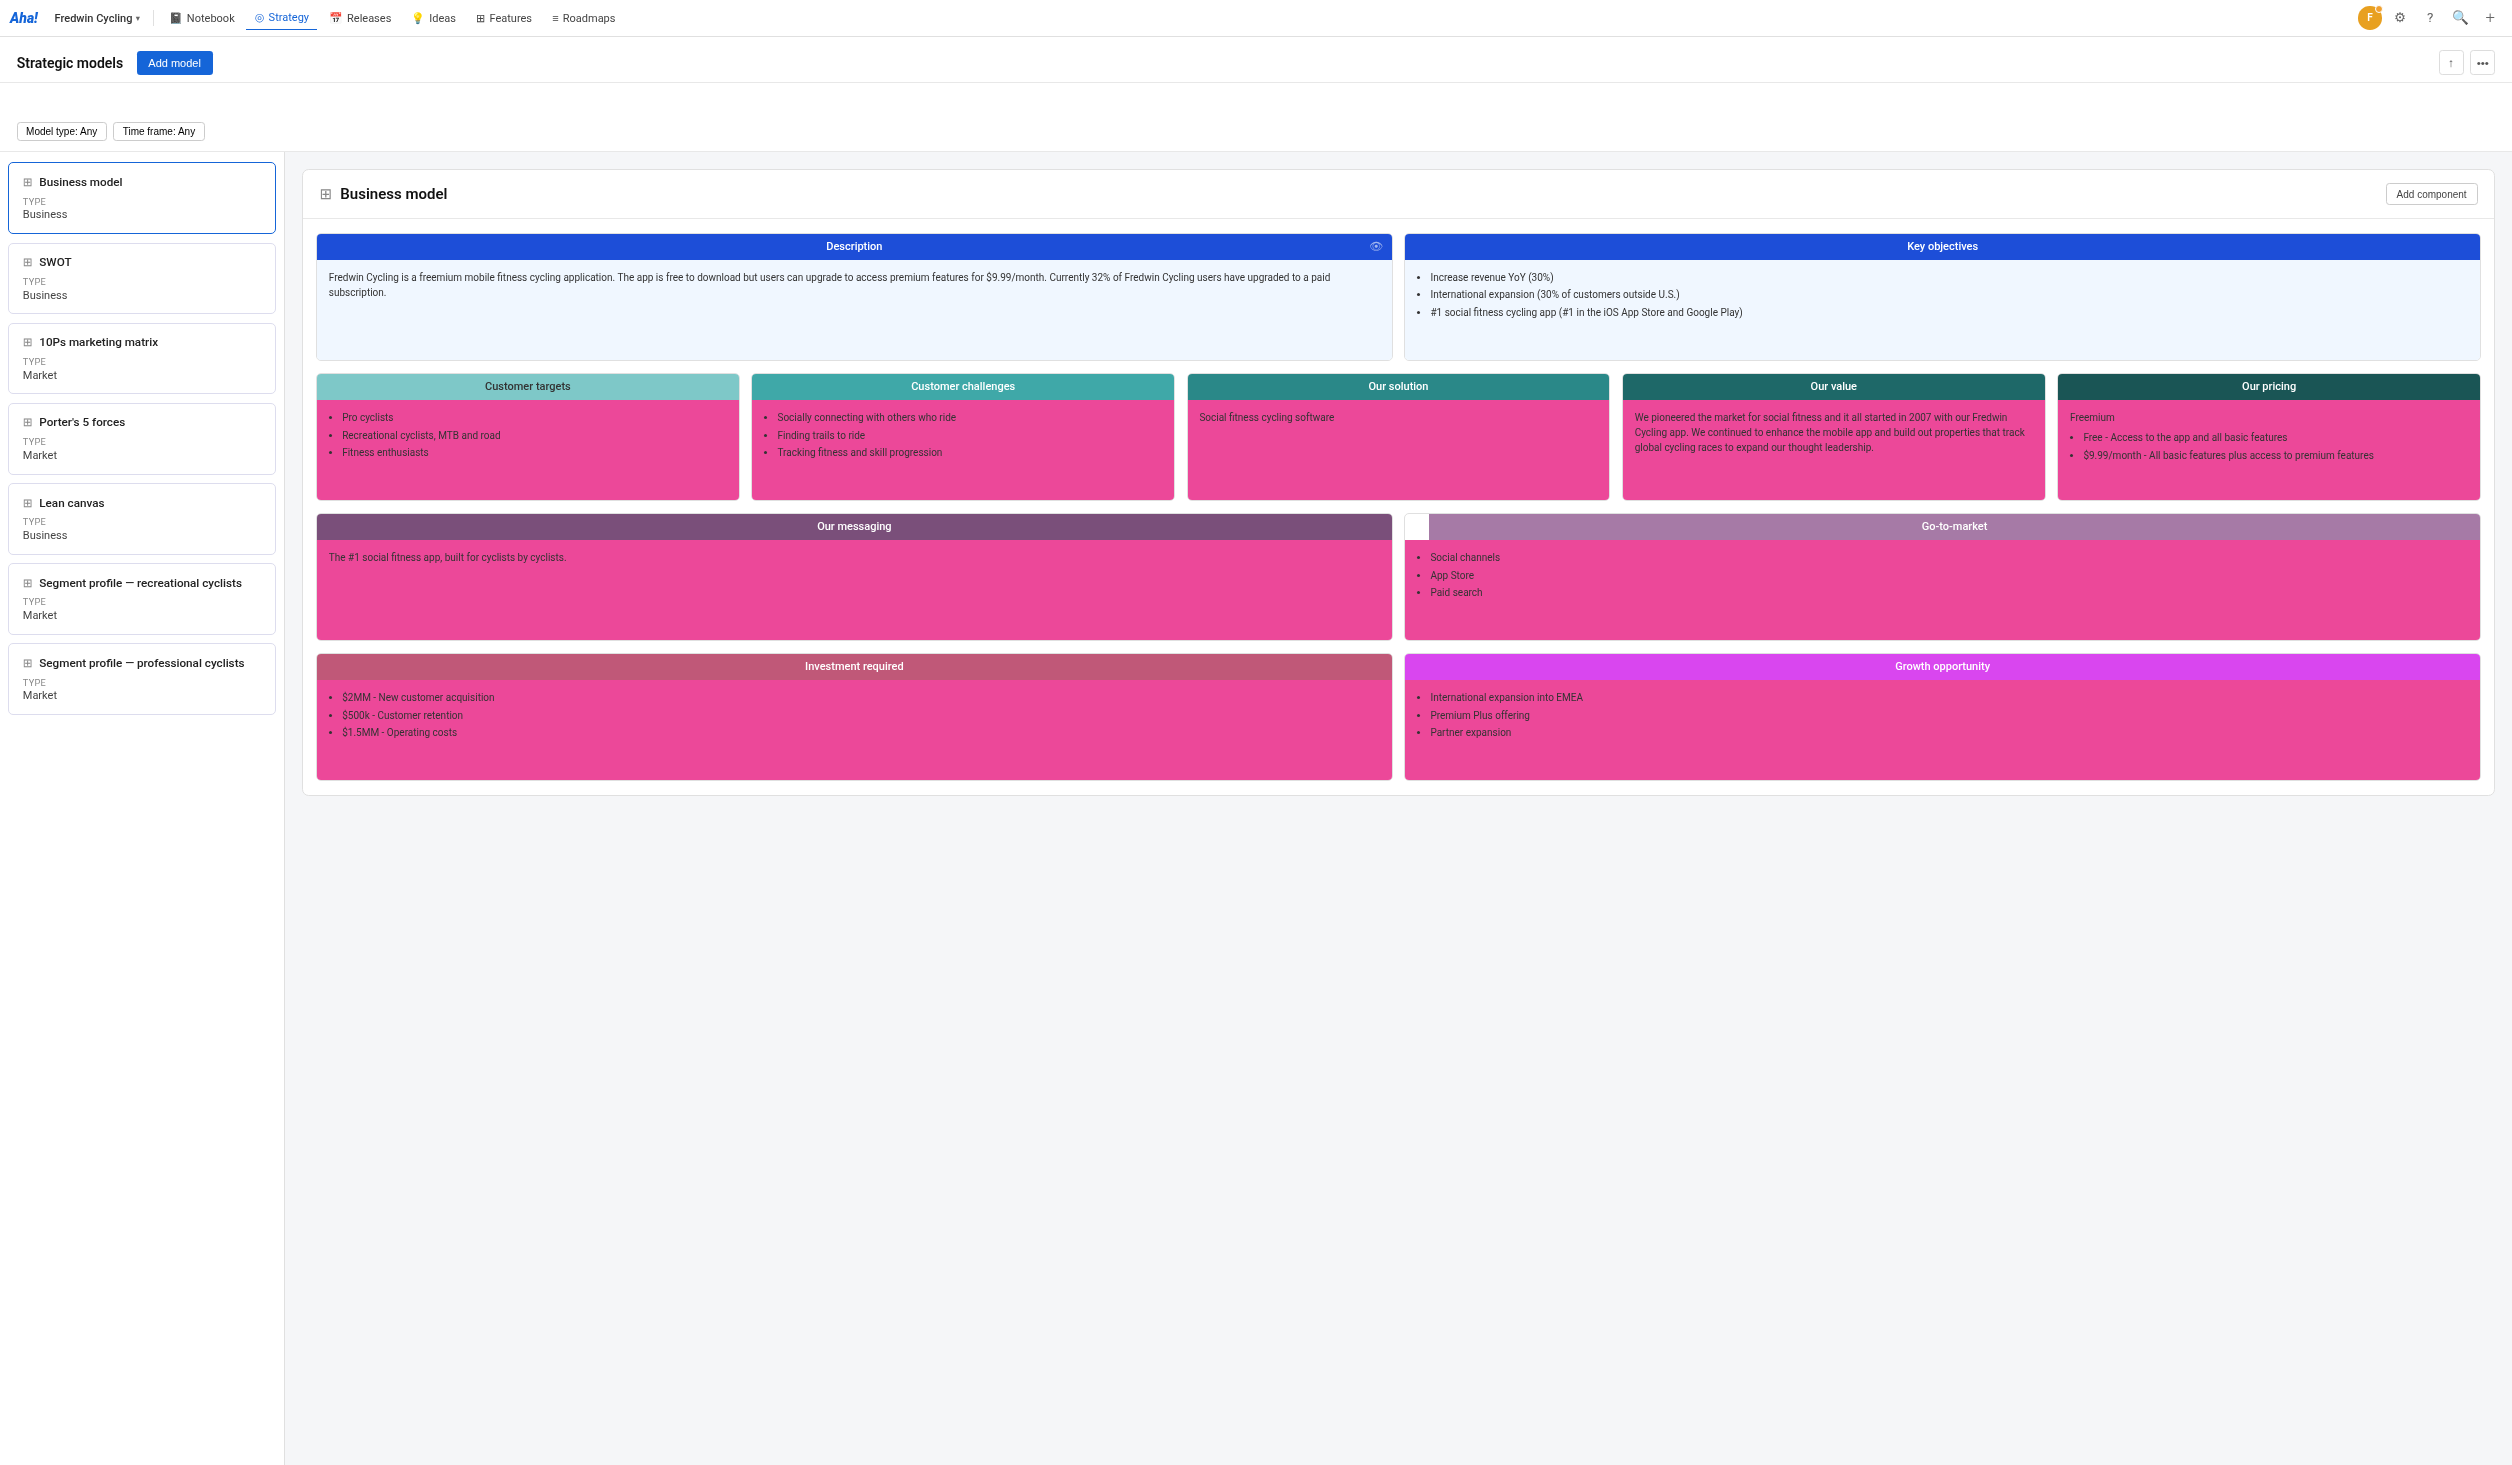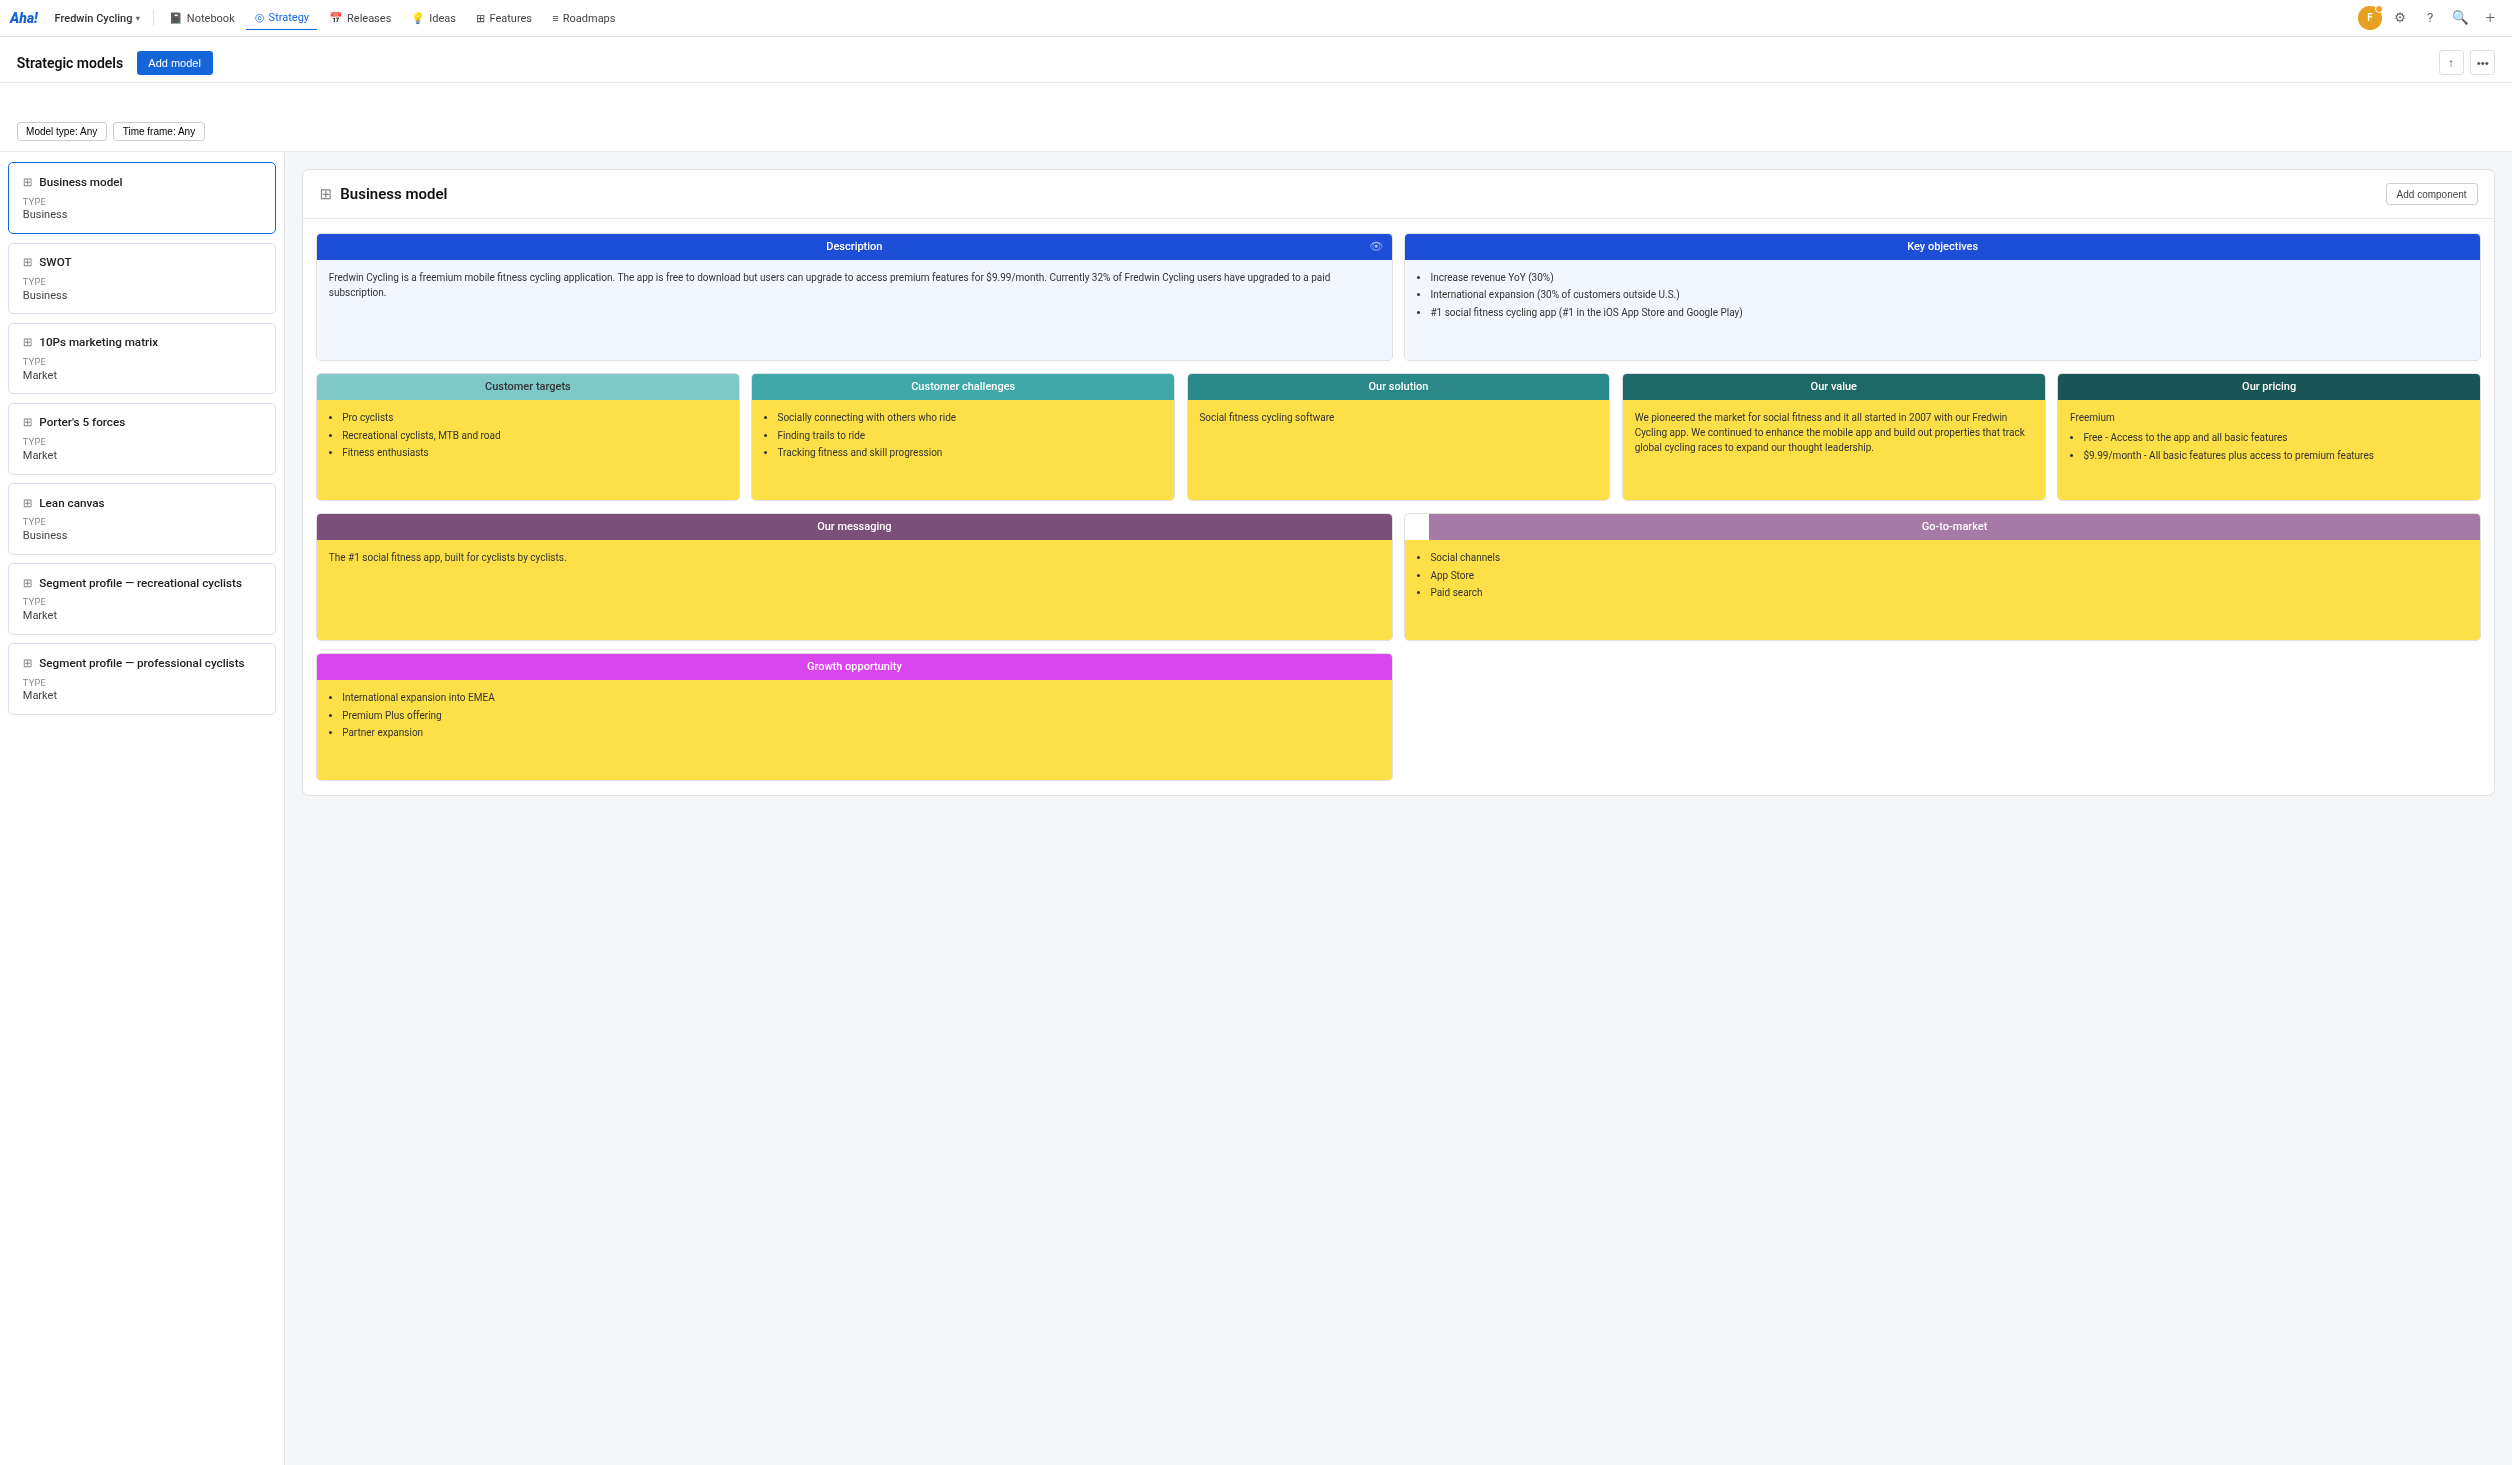--- a/index.html
+++ b/index.html
@@ -74,21 +74,21 @@
     .header-teal { background: #3fa8a8; color: #fff; }
     .header-teal-dark { background: #2a8888; color: #fff; }
     .header-green-dark { background: #1e6868; color: #fff; }
     .header-darkgreen { background: #1a5555; color: #fff; }
     .header-purple { background: #7a4f7a; color: #fff; }
     .header-purple-light { background: #a67aa6; color: #fff; margin-left: 24px; }
     .header-pink { background: #c05878; color: #fff; }
     .header-pink-light { background: #d946ef; color: #fff; }
 
     .section-body-blue { background: #f0f7ff; }
-    .section-body-white { background: #fde047; }
+    .section-body-white { background: #ec4899; }
     .desc-section { position: relative; }
   </style>
 </head>
 <body>
 
 <nav class="topnav">
   <span class="logo">Aha!</span>
 
   <div class="workspace-selector">
     <span>Fredwin Cycling</span>
@@ -325,20 +325,32 @@
                 <li>Social channels</li>
                 <li>App Store</li>
                 <li>Paid search</li>
               </ul>
             </div>
           </div>
         </div>
 
         <div class="row-2col">
           <div class="section-card">
+            <div class="section-header header-pink">
+              <span>Investment required</span>
+            </div>
+            <div class="section-body section-body-white">
+              <ul>
+                <li>$2MM - New customer acquisition</li>
+                <li>$500k - Customer retention</li>
+                <li>$1.5MM - Operating costs</li>
+              </ul>
+            </div>
+          </div>
+          <div class="section-card">
             <div class="section-header header-pink-light">
               <span>Growth opportunity</span>
             </div>
             <div class="section-body section-body-white">
               <ul>
                 <li>International expansion into EMEA</li>
                 <li>Premium Plus offering</li>
                 <li>Partner expansion</li>
               </ul>
             </div>

